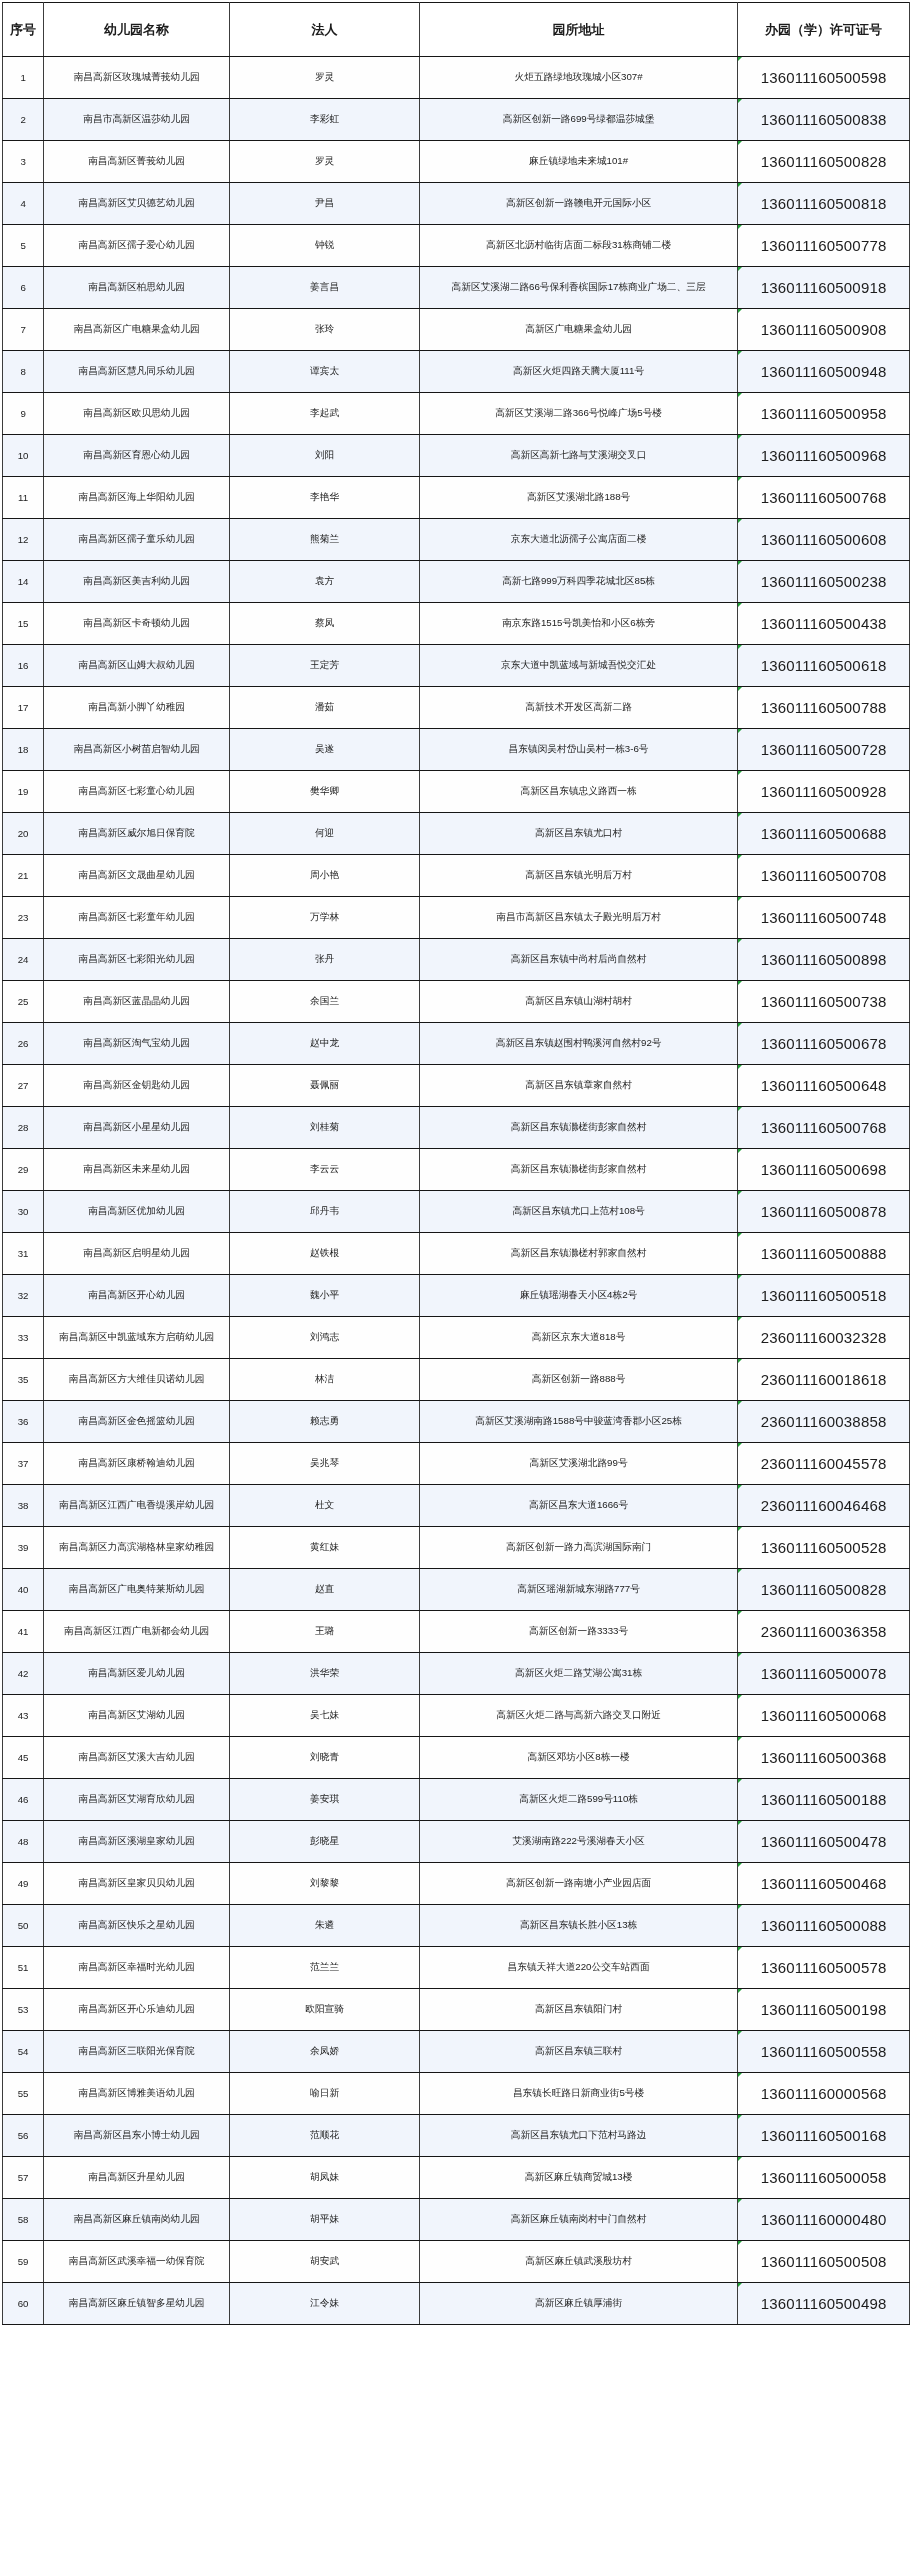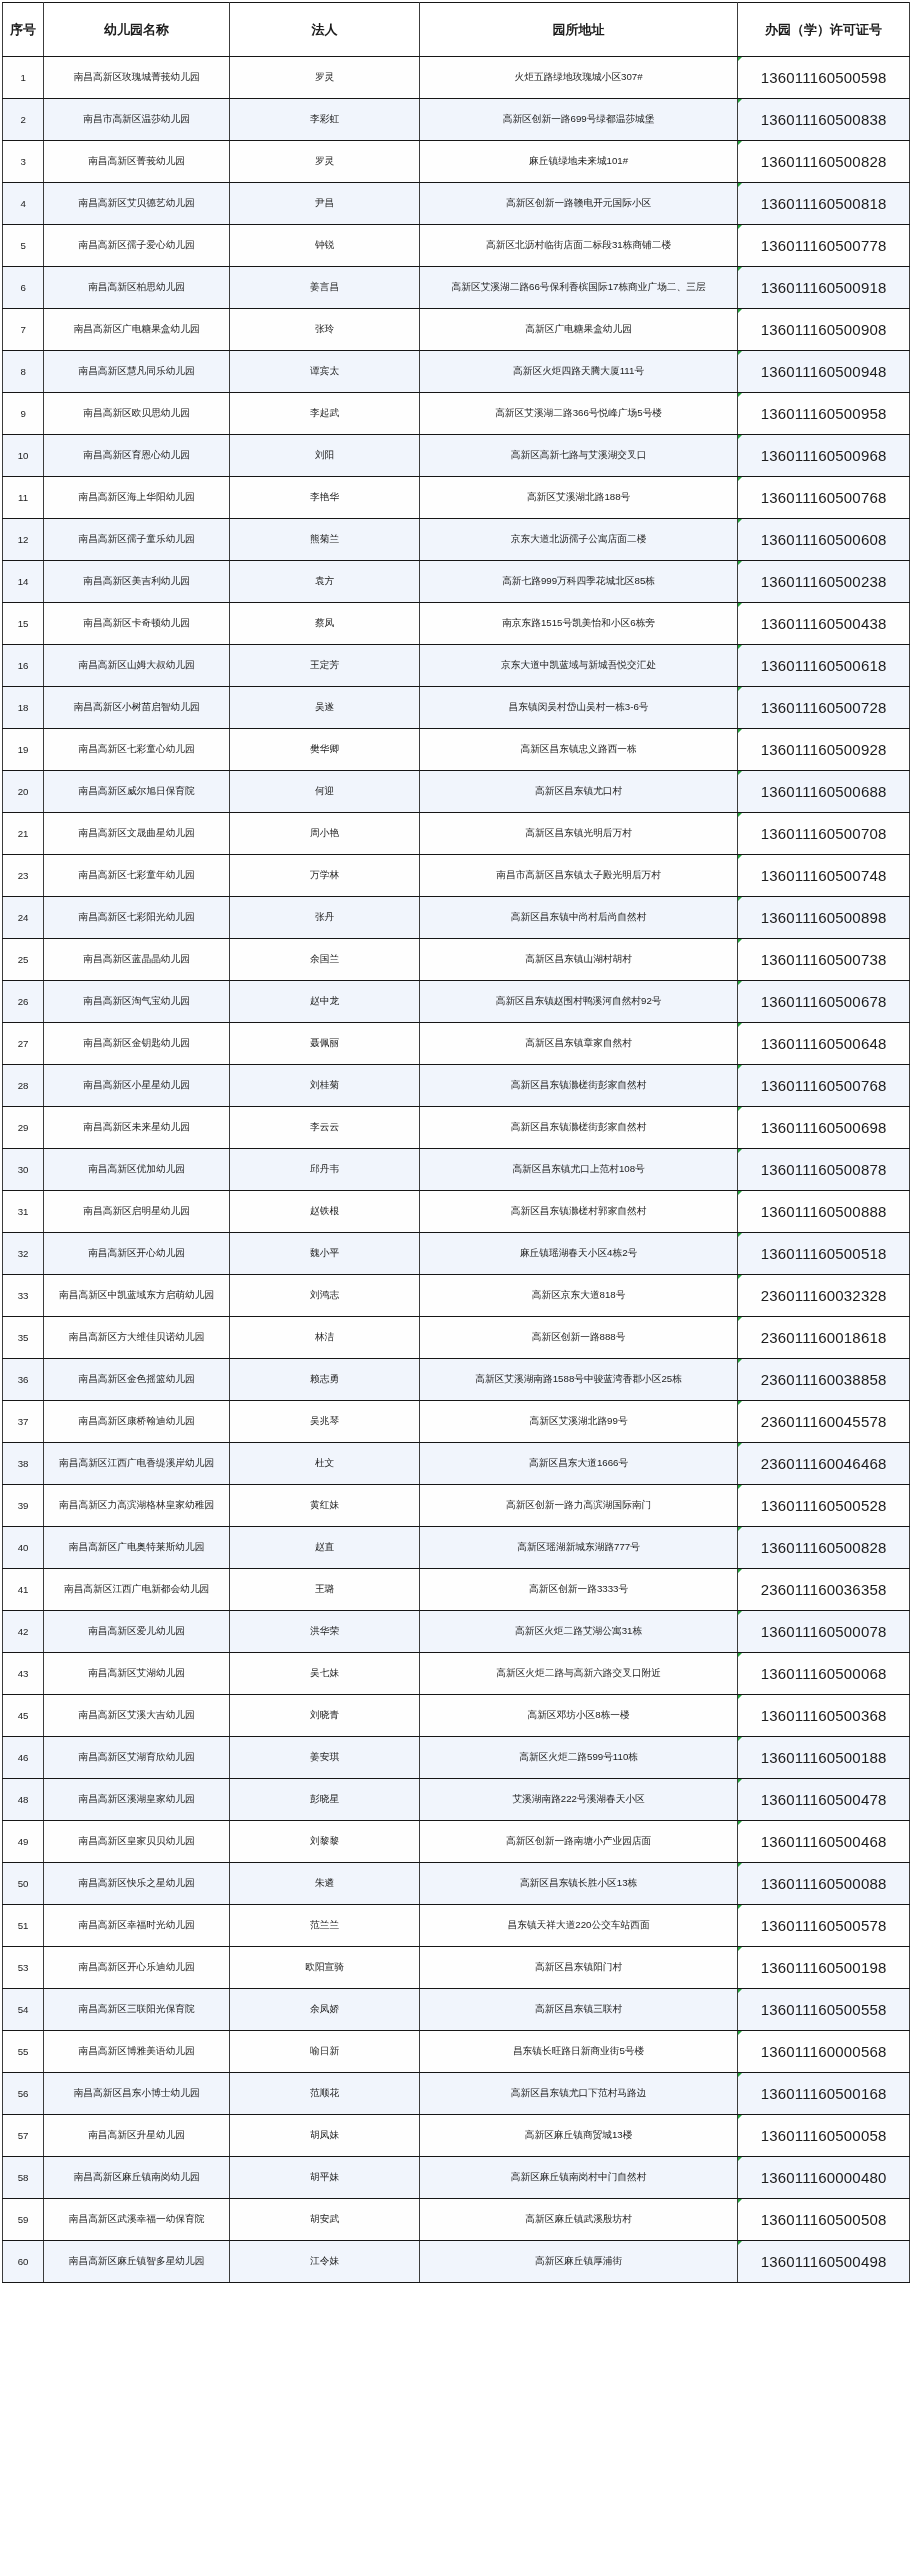--- a/index.html
+++ b/index.html
@@ -185,20 +185,27 @@
           <td>南京东路1515号凯美怡和小区6栋旁</td>
           <td class="license-cell">136011160500438<span class="green-tri"></span></td>
         </tr>
         <tr class="alt">
           <td>16</td>
           <td>南昌高新区山姆大叔幼儿园</td>
           <td>王定芳</td>
           <td>京东大道中凯蓝域与新城吾悦交汇处</td>
           <td class="license-cell">136011160500618<span class="green-tri"></span></td>
         </tr>
+        <tr>
+          <td>17</td>
+          <td>南昌高新小脚丫幼稚园</td>
+          <td>潘茹</td>
+          <td>高新技术开发区高新二路</td>
+          <td class="license-cell">136011160500788<span class="green-tri"></span></td>
+        </tr>
         <tr class="alt">
           <td>18</td>
           <td>南昌高新区小树苗启智幼儿园</td>
           <td>吴遂</td>
           <td>昌东镇闵吴村岱山吴村一栋3-6号</td>
           <td class="license-cell">136011160500728<span class="green-tri"></span></td>
         </tr>
         <tr>
           <td>19</td>
           <td>南昌高新区七彩童心幼儿园</td>

